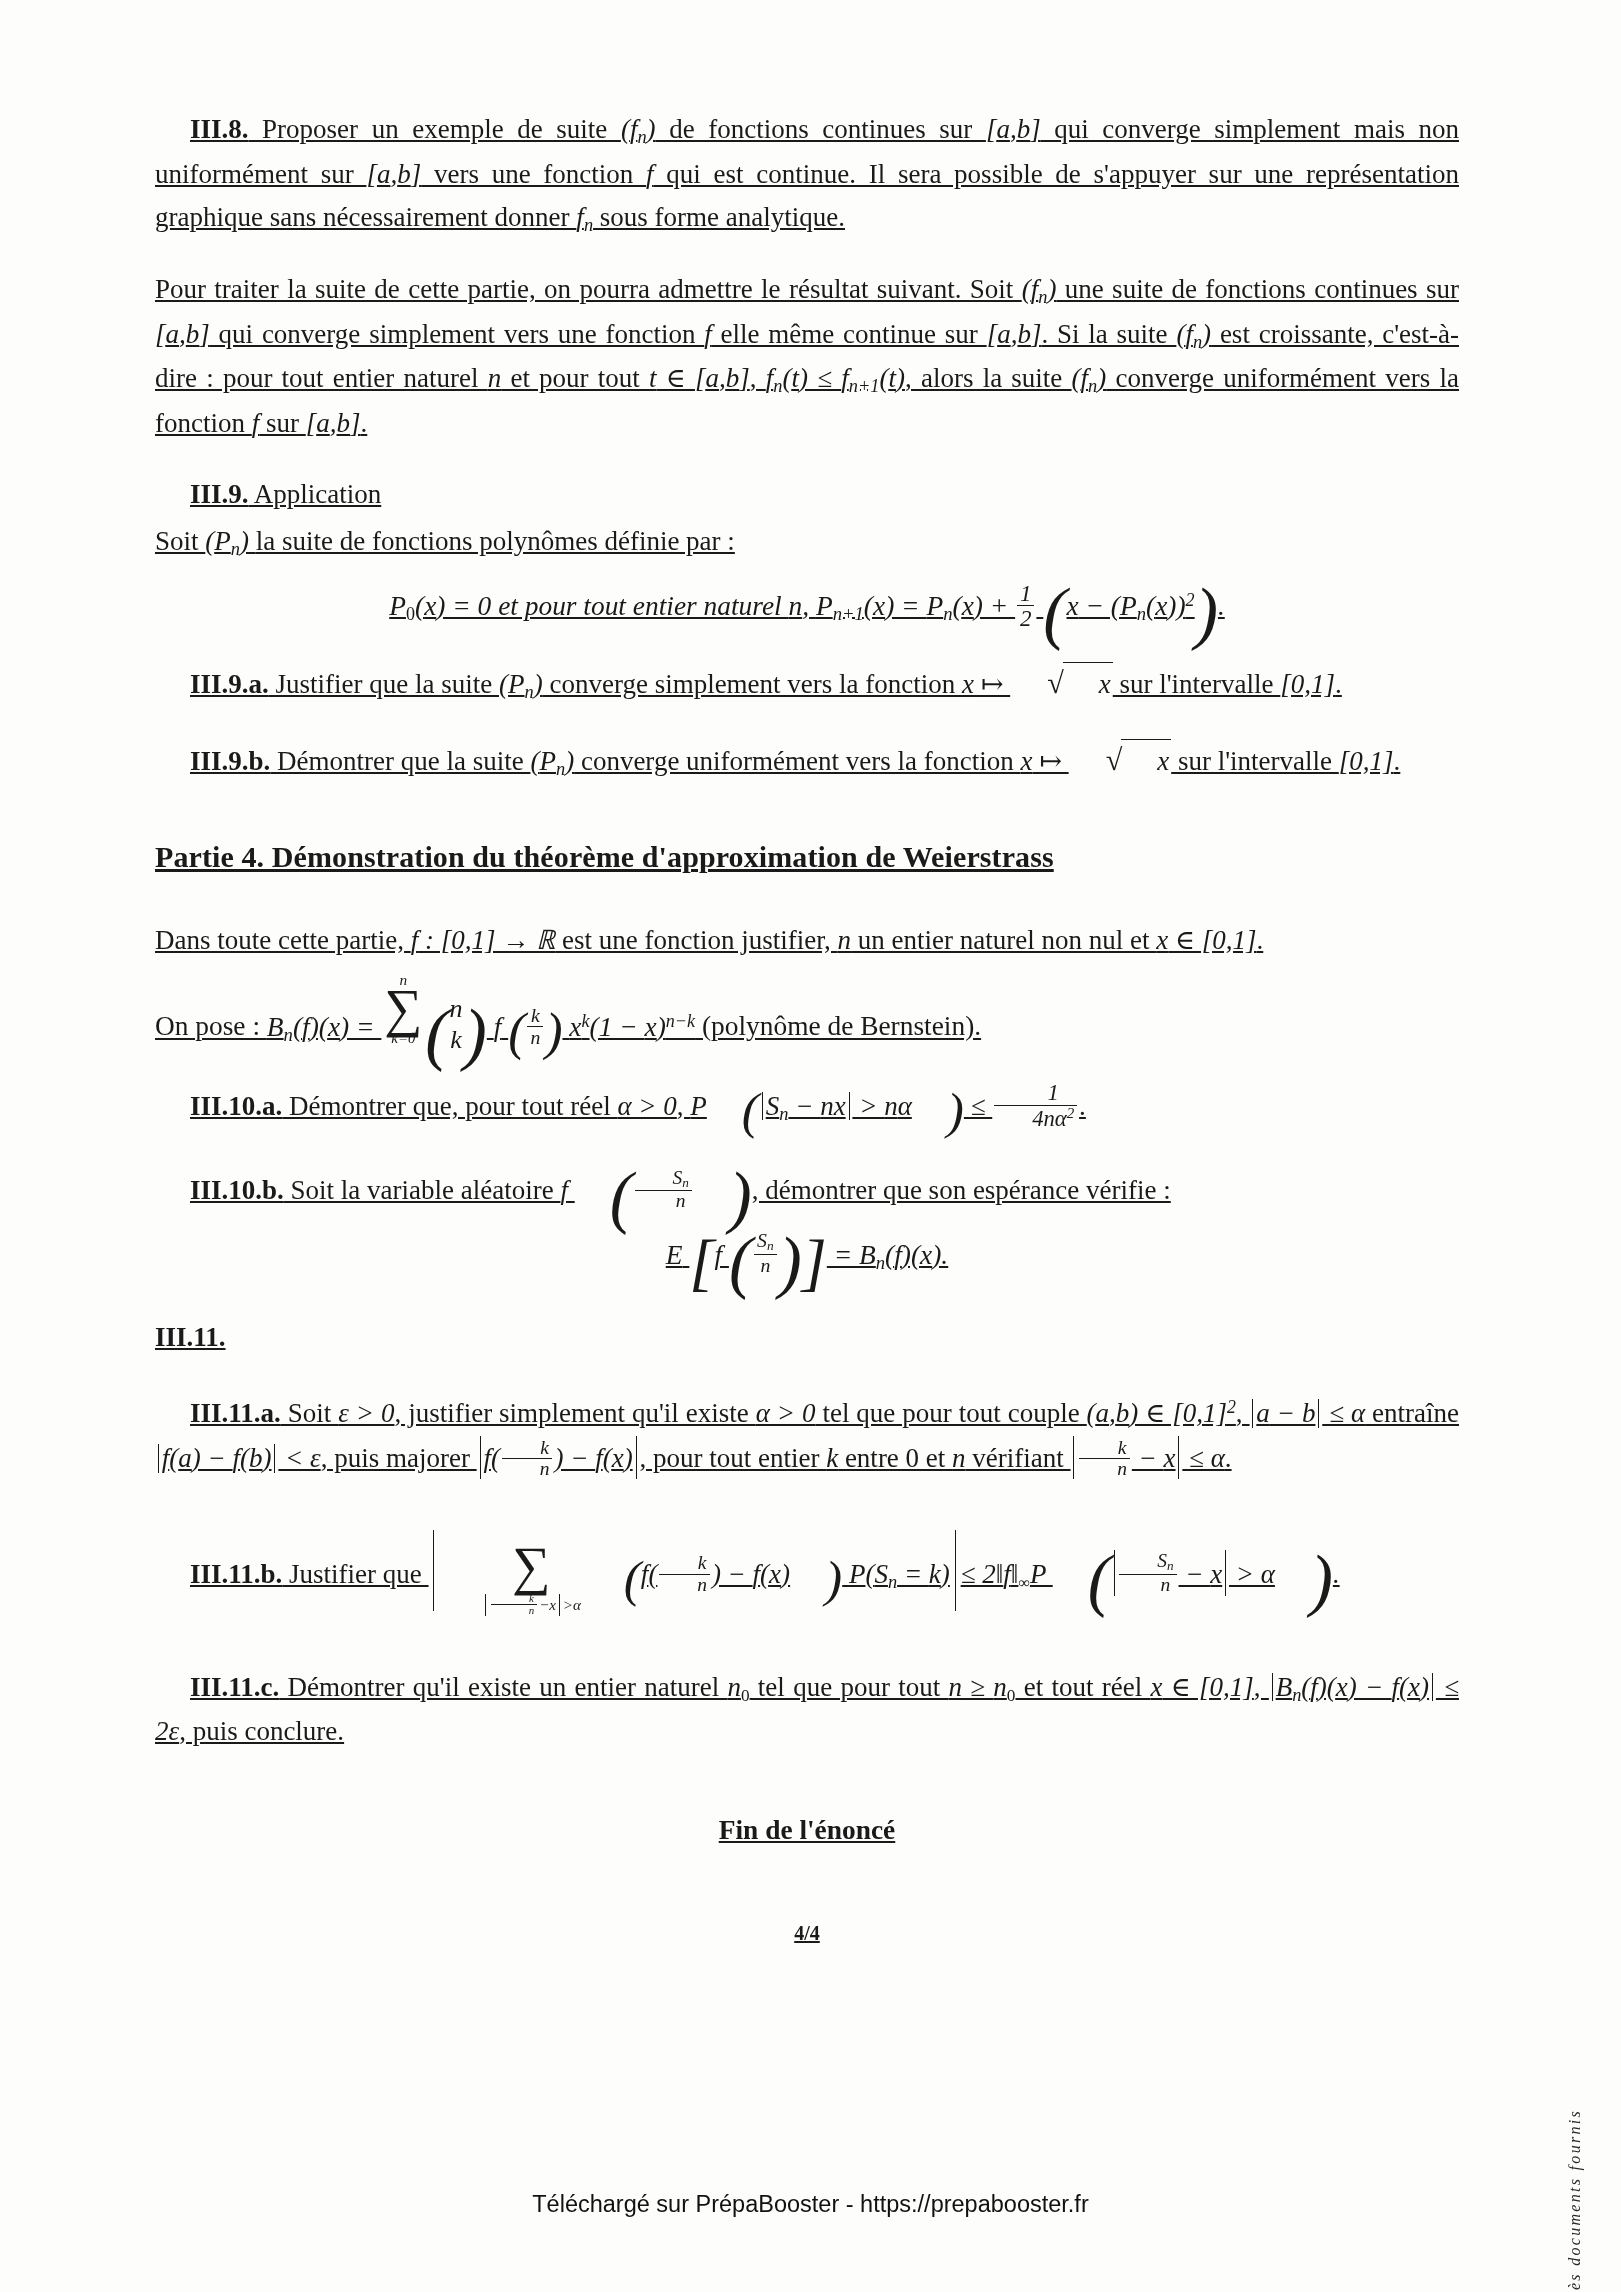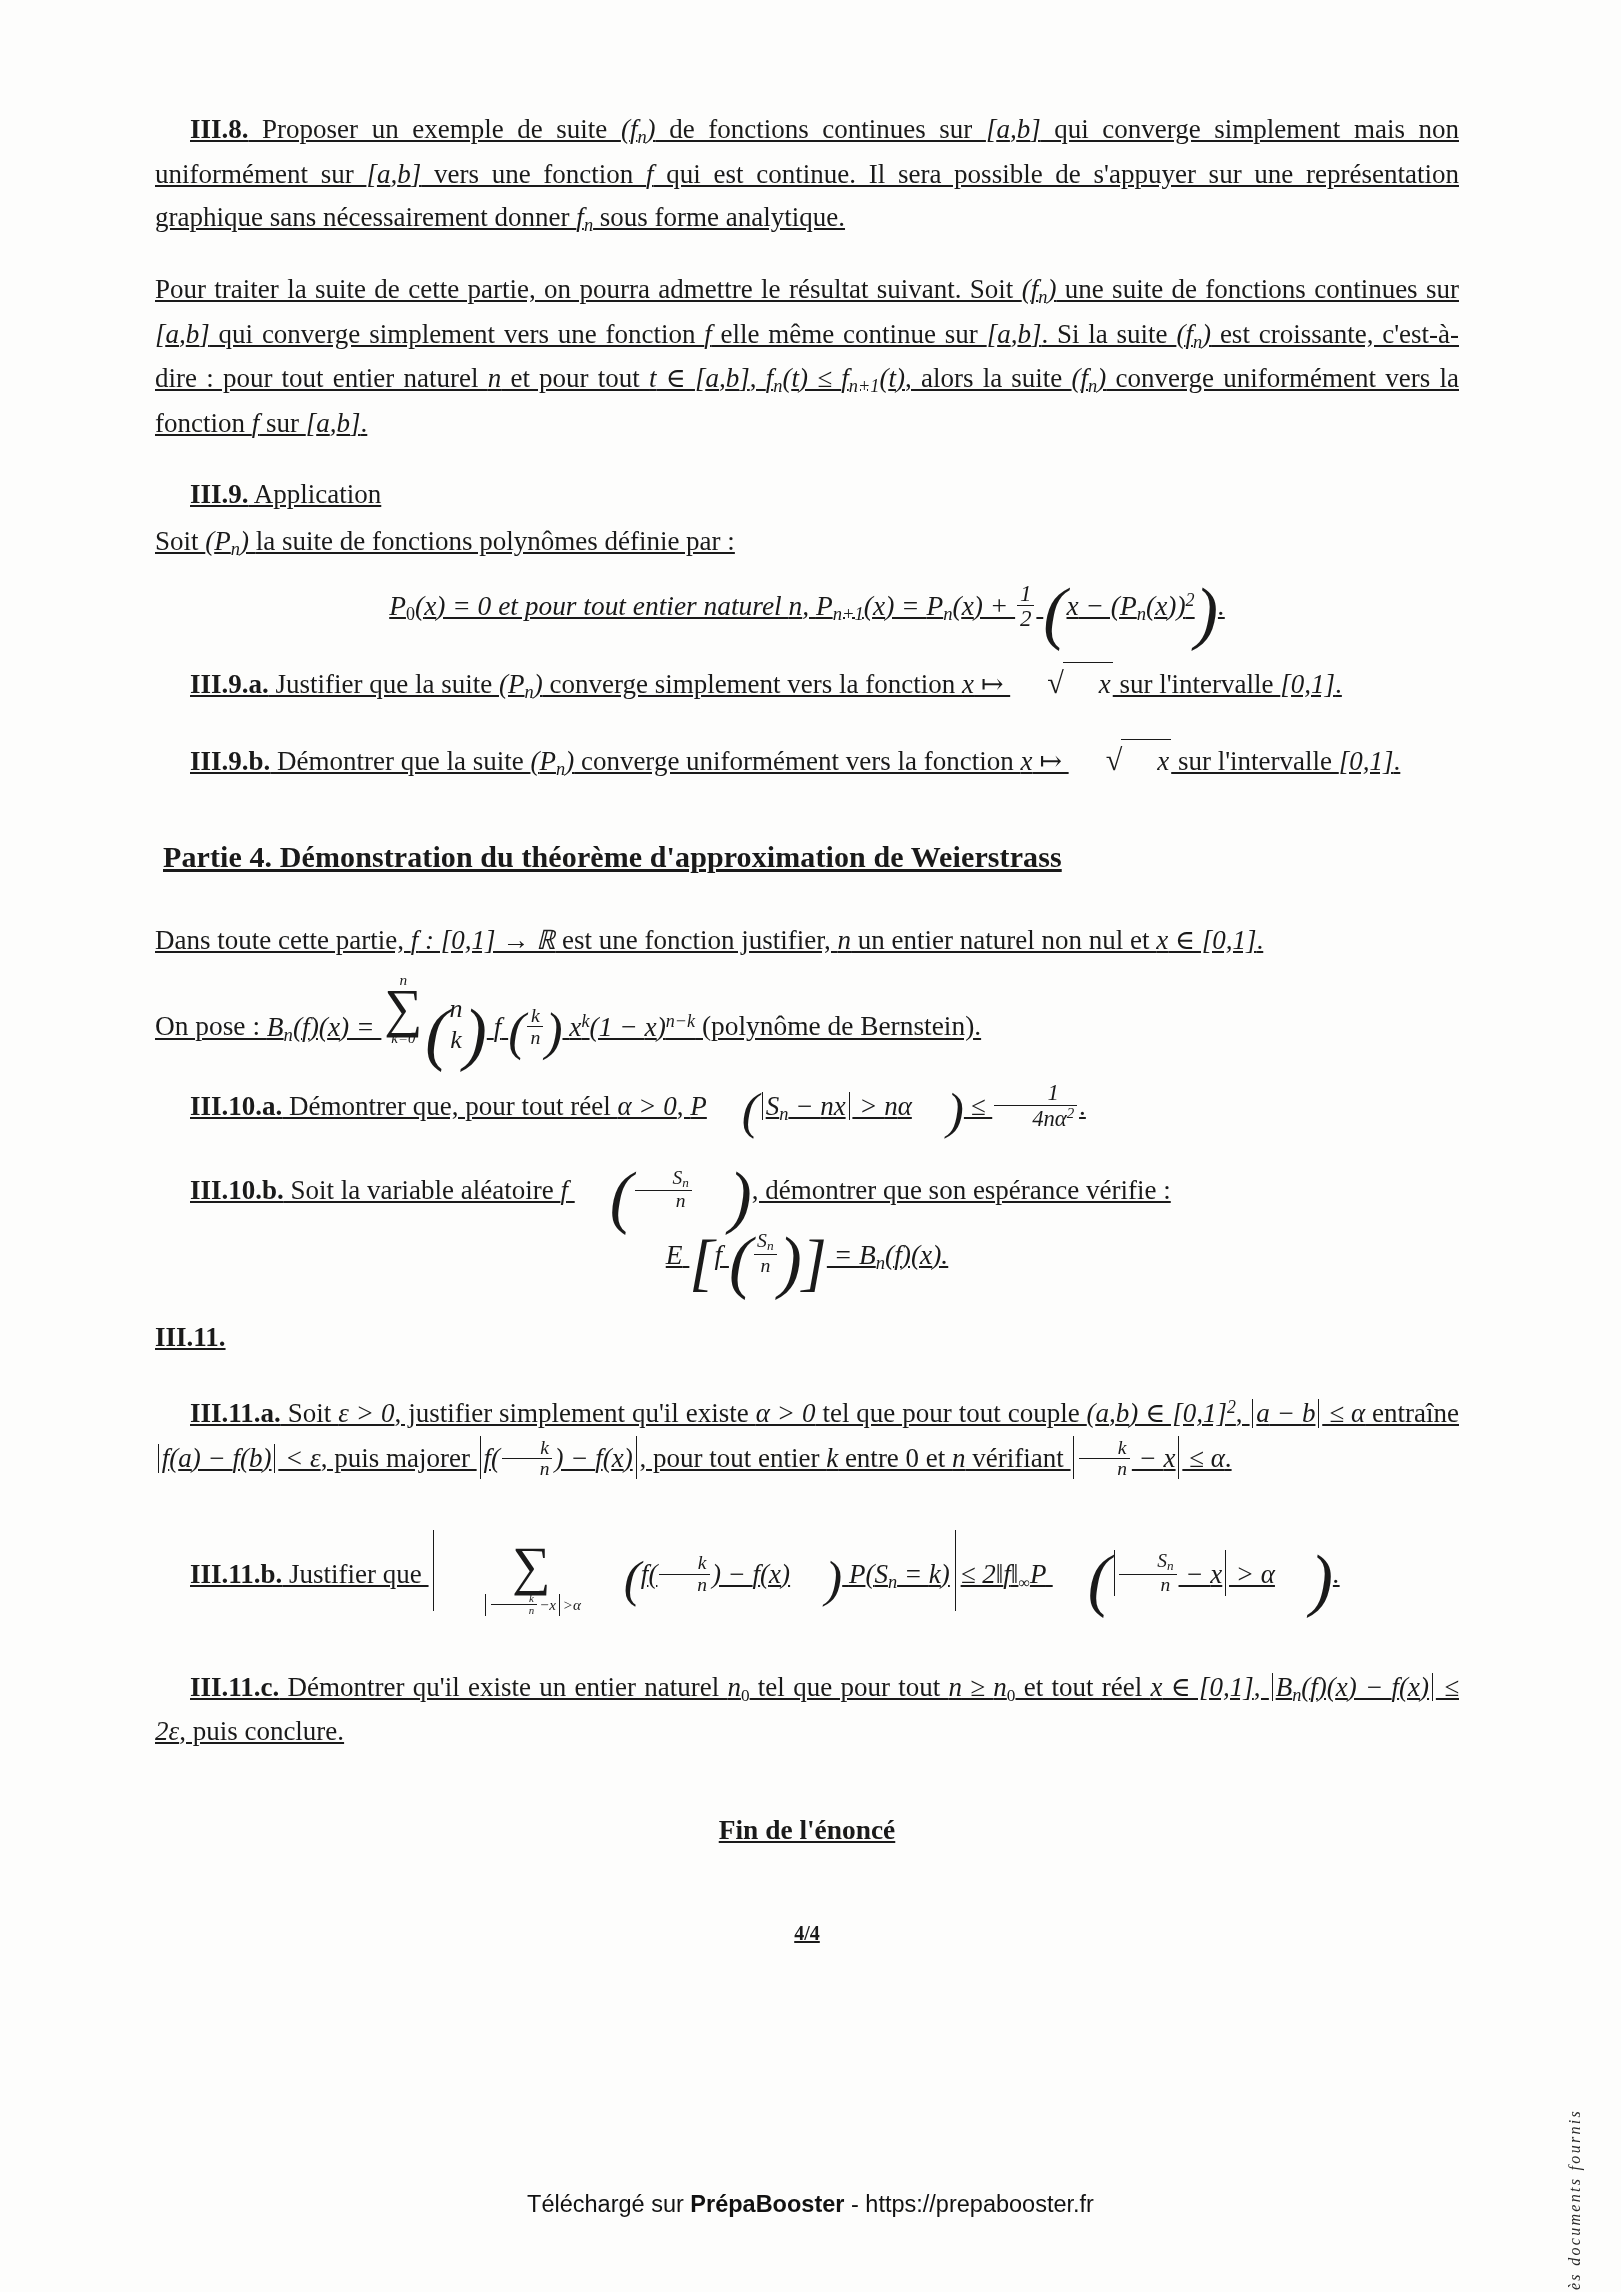--- a/index.html
+++ b/index.html
@@ -51,21 +51,21 @@
     line-height: 1.5;
   }
   .formula-left {
     text-align: center;
     margin: 9.8px 0 25.5px 0;
     font-size: 27.4px;
   }
   h2.partie {
     font-size: 30px;
     font-weight: bold;
-    margin: 51px 0 41px 8px;
+    margin: 51px 0 41px 0;
     letter-spacing: 0.1px;
     line-height: 1.4;
     text-align: left;
   }
   
   .frac {
     display: inline-block;
     vertical-align: -0.48em;
     text-align: center;
     font-size: 0.84em;
@@ -192,21 +192,21 @@
   .footer {
     position: absolute;
     left: 0;
     right: 0;
     top: 2191px;
     text-align: center;
     font-family: "Liberation Sans", sans-serif;
     font-size: 23.5px;
     color: #111;
   }
-  .footer b { font-weight: bold; }
+  .footer b { font-weight: normal; }
 </style>
 </head>
 <body>
 
 <div class="page">
 
   <div class="content">
 
     <div class="para indent"><b>III.8.</b><span> Proposer un exemple de suite </span><span class="mathit">(<i>f<sub class="sb">n</sub></i>)</span><span> de fonctions continues sur </span><span class="mathit">[<i>a</i>,<i>b</i>]</span><span> qui converge simplement mais non uniformément sur </span><span class="mathit">[<i>a</i>,<i>b</i>]</span><span> vers une fonction </span><i class="mathit">f</i><span> qui est continue. Il sera possible de s'appuyer sur une représentation graphique sans nécessairement donner </span><span class="mathit"><i>f<sub class="sb">n</sub></i></span><span> sous forme analytique.</span></div>
 

